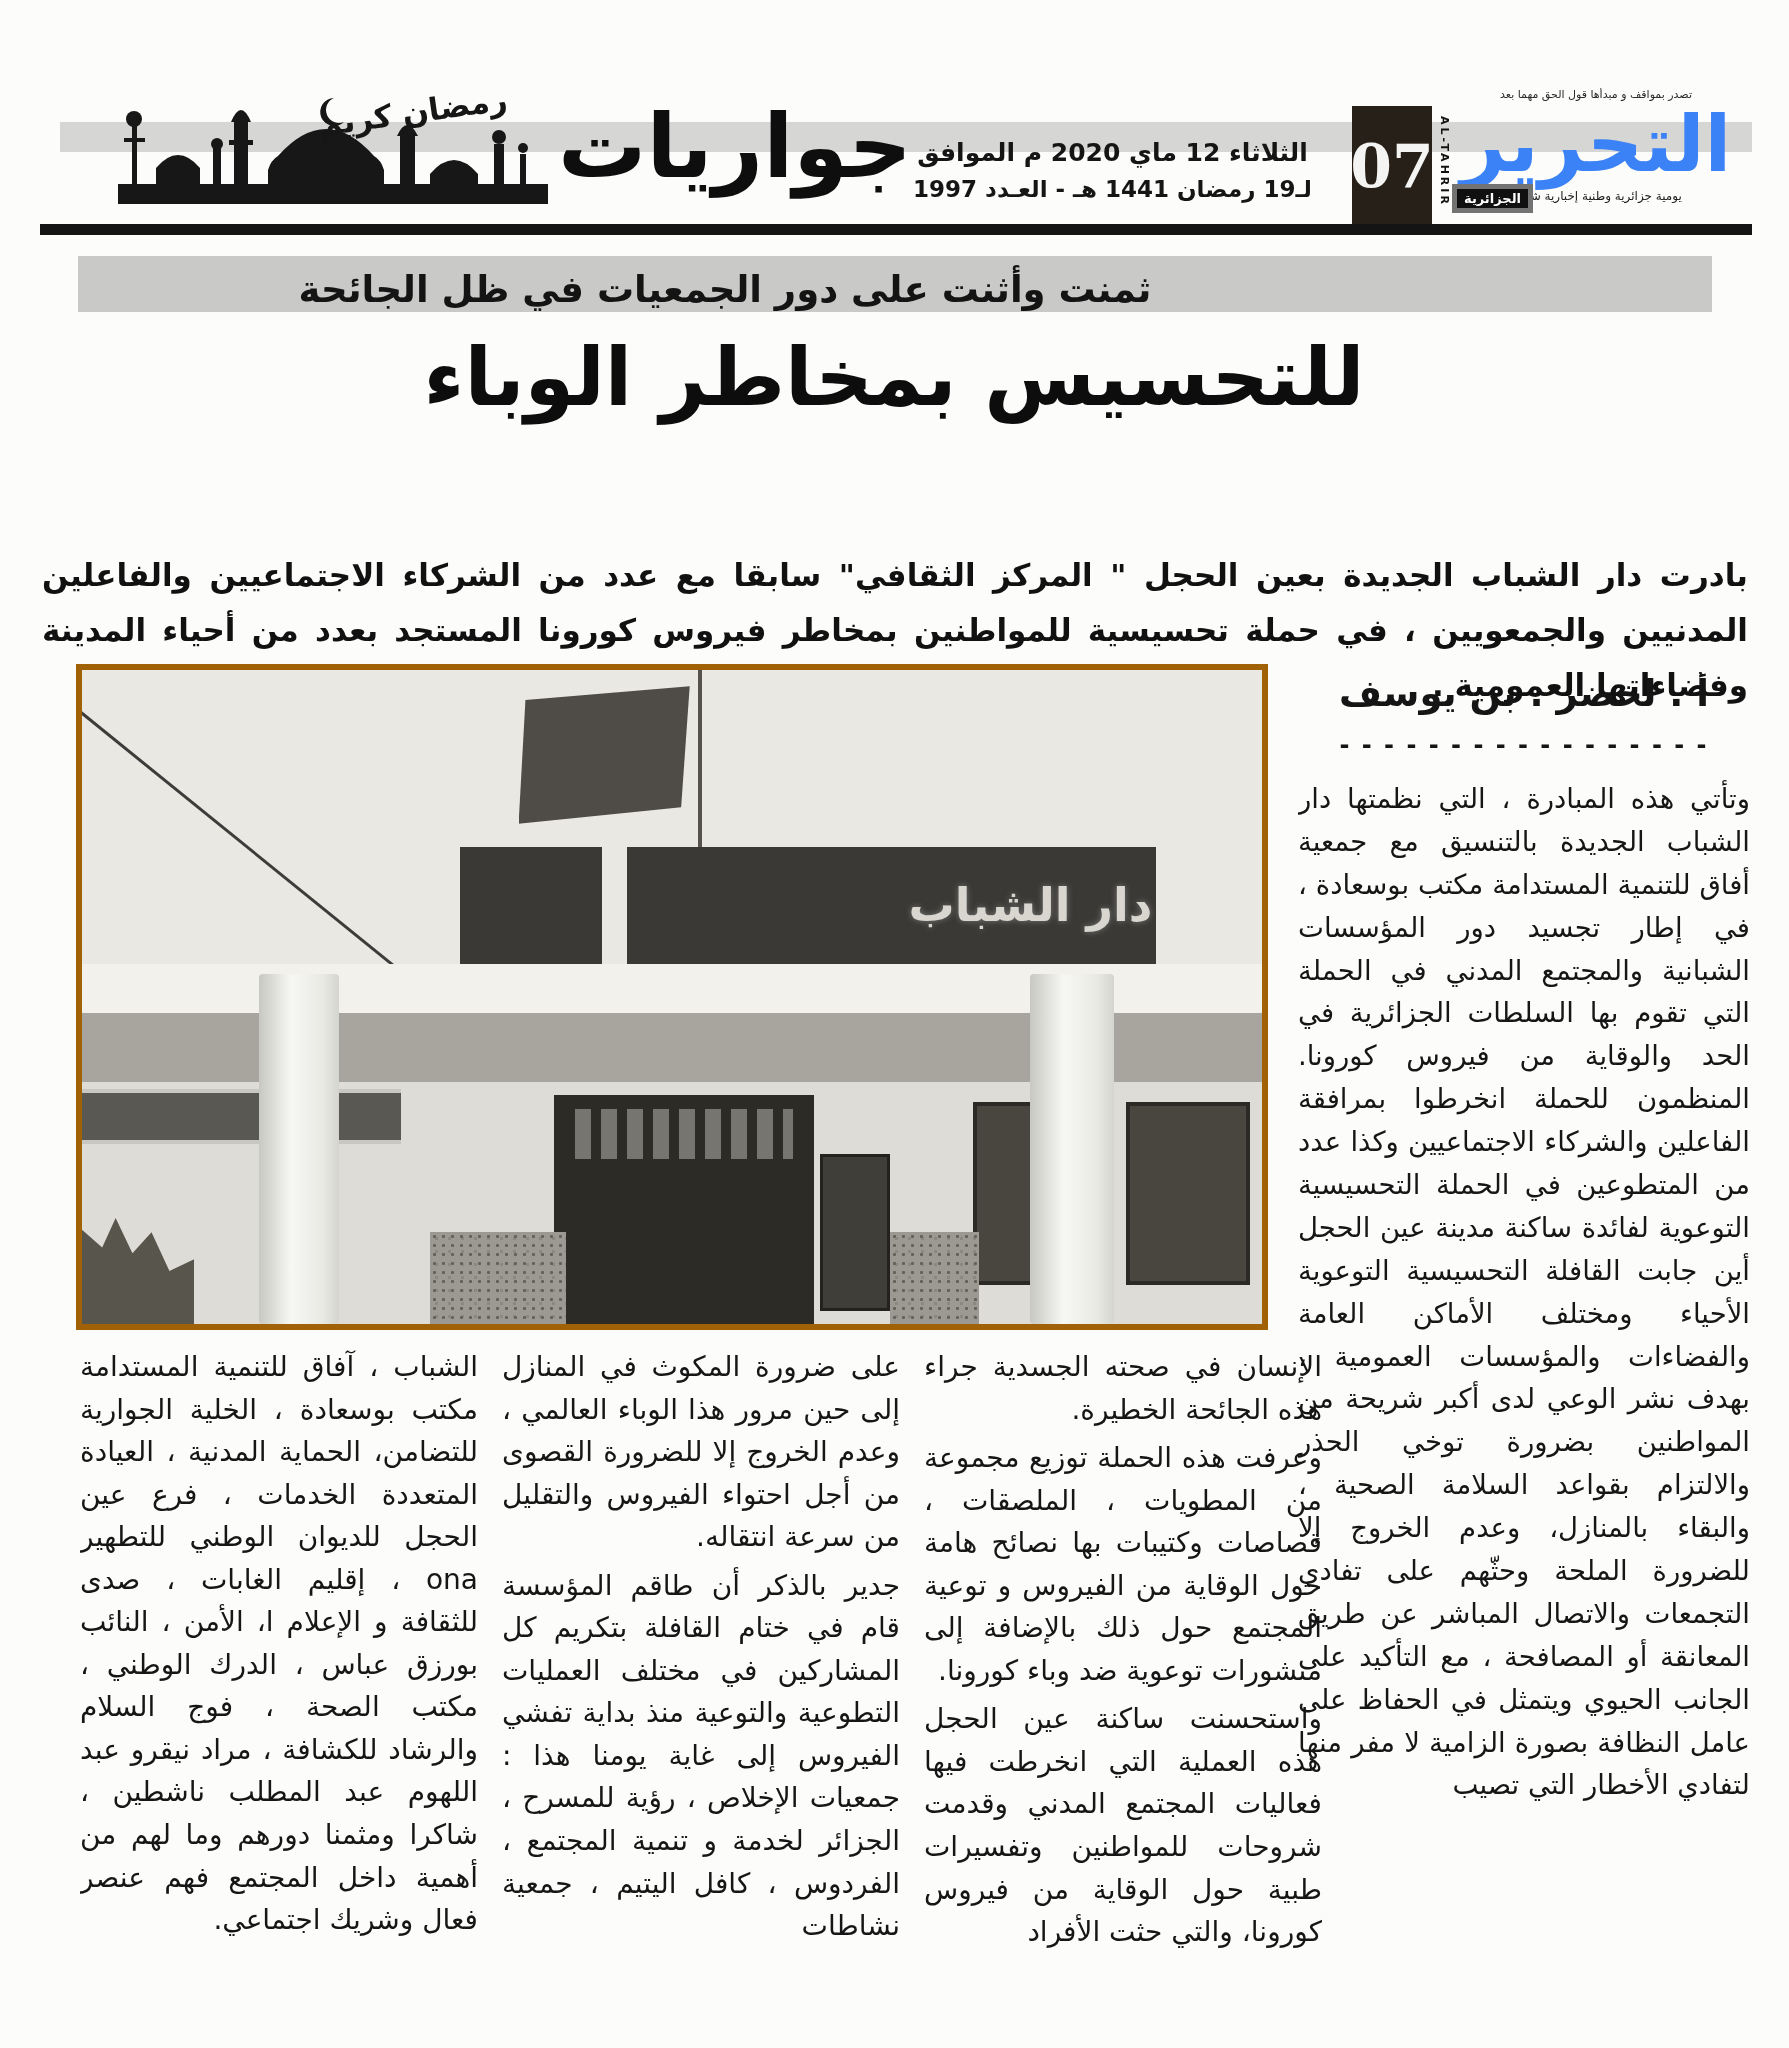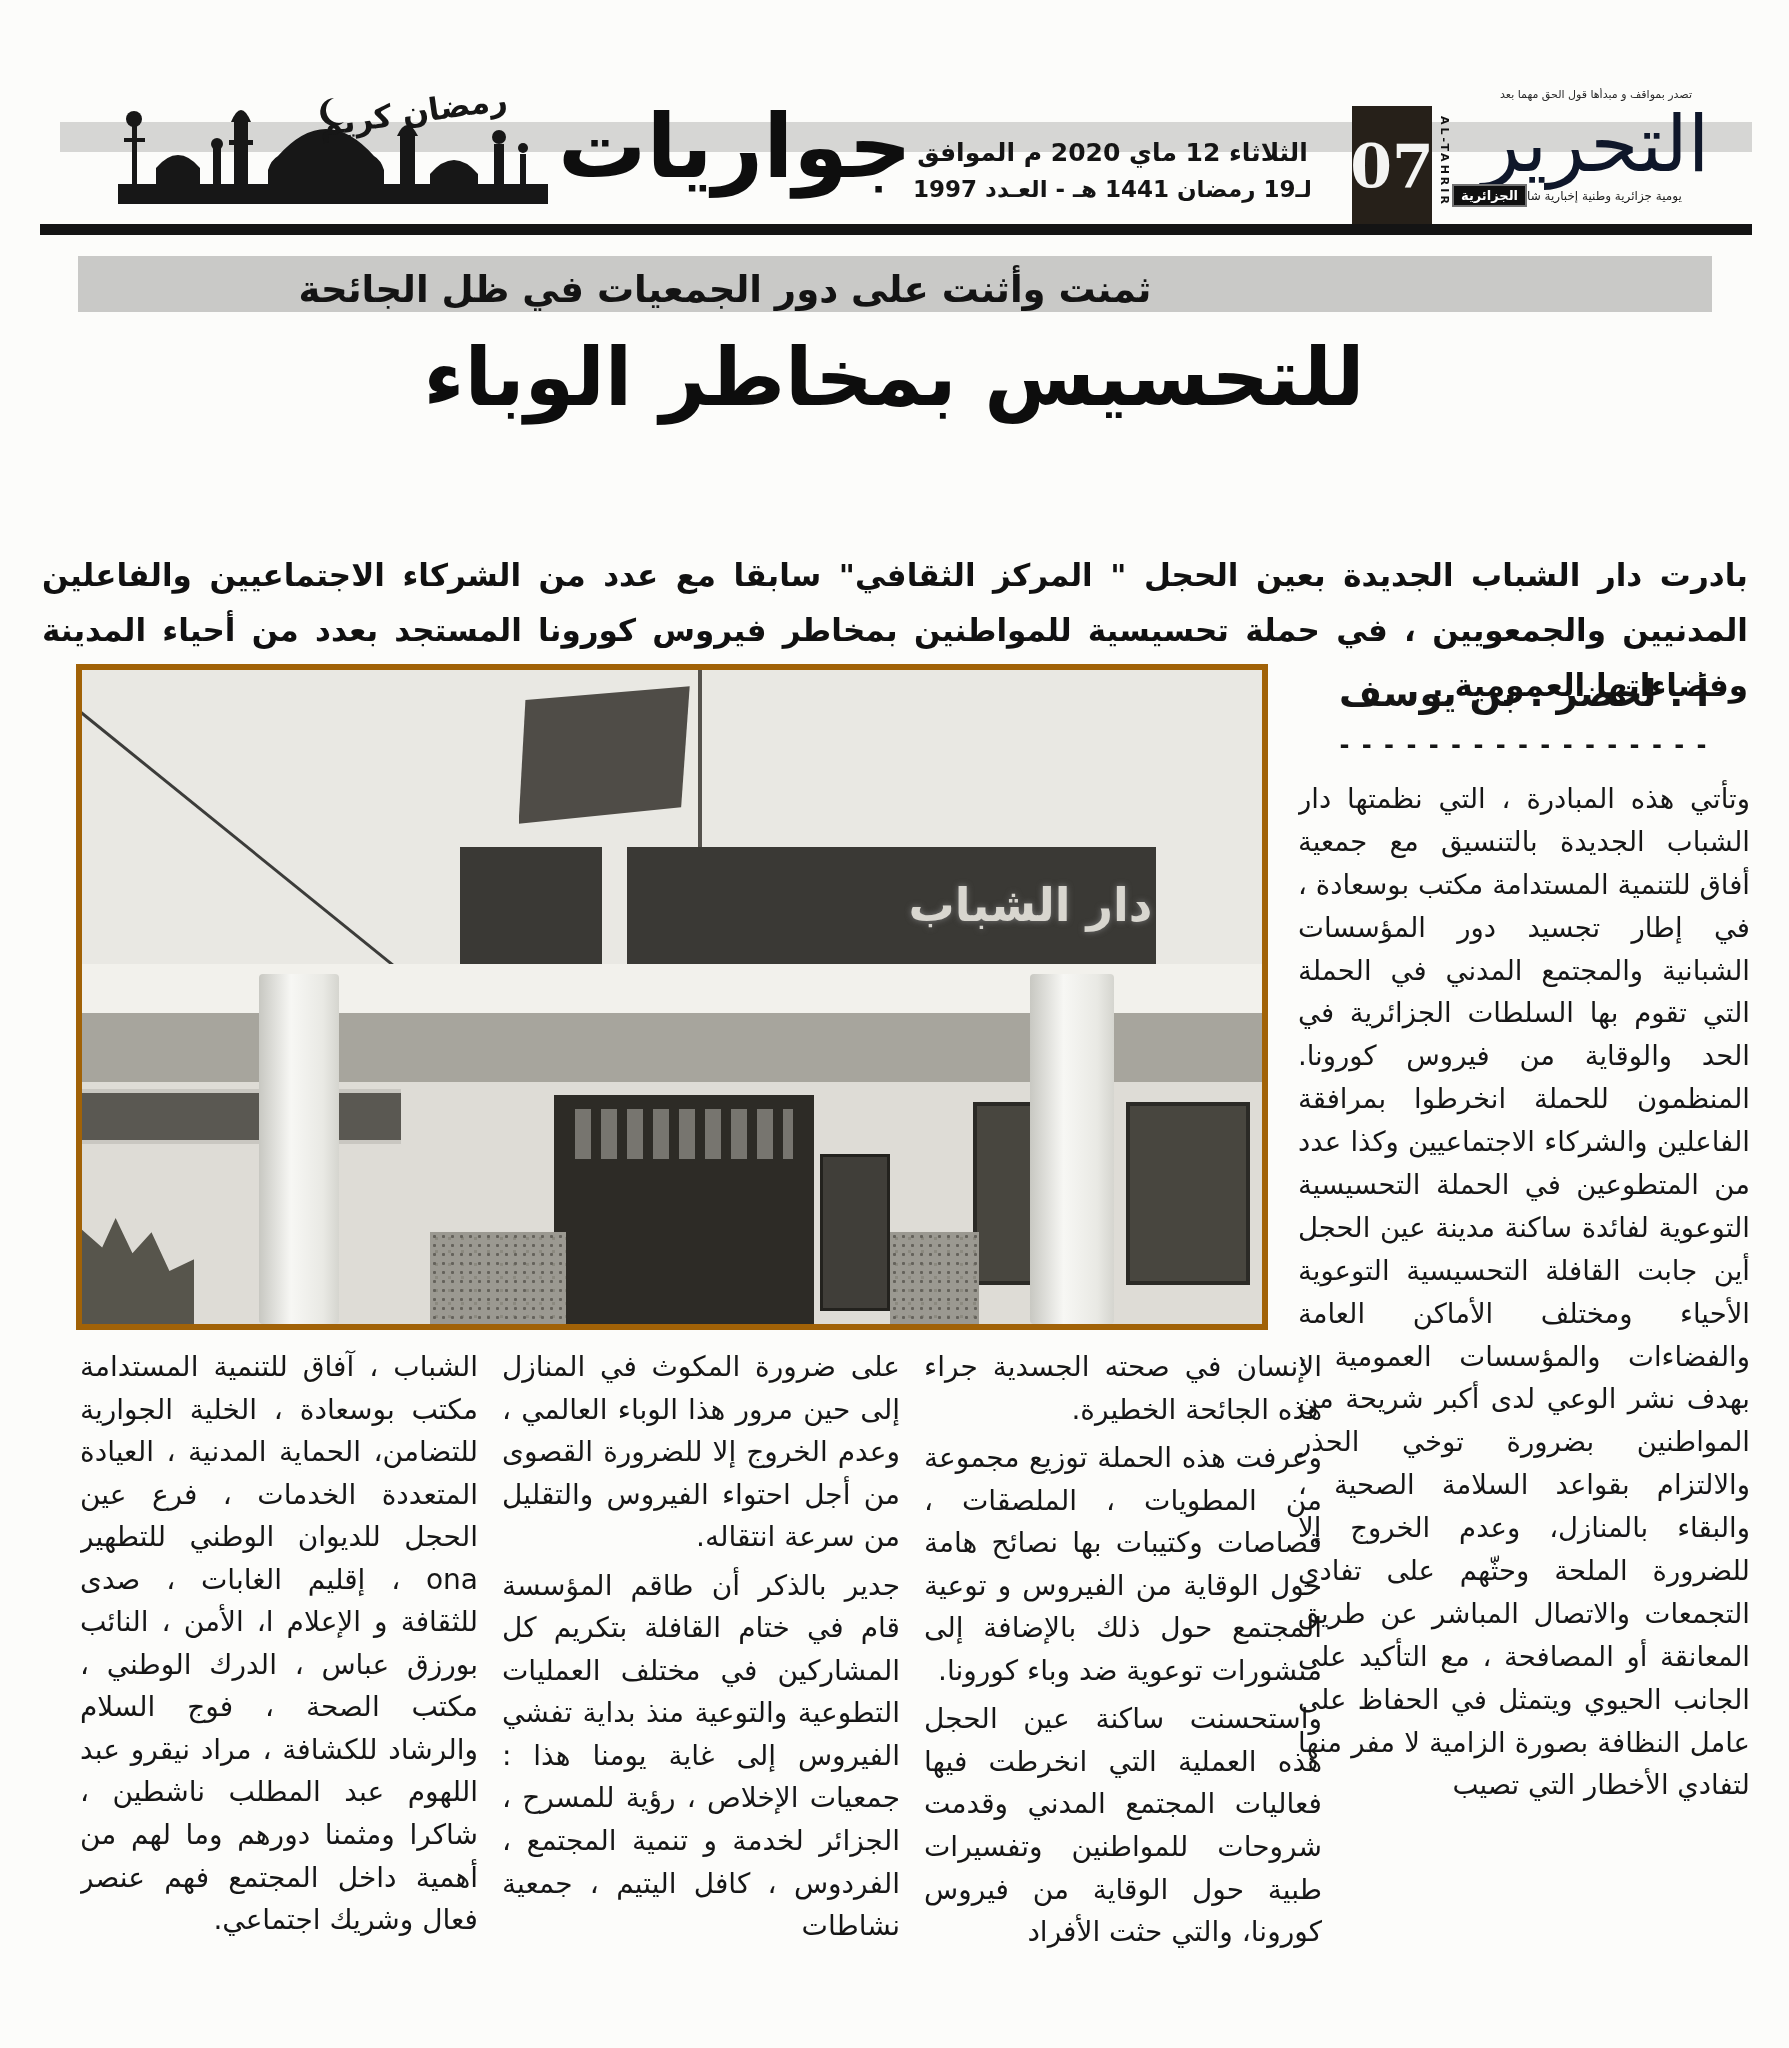--- a/index.html
+++ b/index.html
@@ -25,24 +25,24 @@
   .date-block { position:absolute; left:890px; top:138px; width:445px; text-align:center; font-weight:700; }
   .date-line1 { font-size:25px; margin-bottom:9px; }
   .date-line2 { font-size:23px; }
   .page-number-box {
     position:absolute; left:1352px; top:106px; width:80px; height:120px;
     background:#262019; color:#f4f4f2; display:flex; align-items:center; justify-content:center;
     font-size:60px; font-weight:700; font-family:"DejaVu Serif", serif;
   }
   .logo-block { position:absolute; left:1442px; top:88px; width:308px; height:142px; }
   .logo-tagline-top { font-size:11px; text-align:center; color:#2a2a2a; white-space:nowrap; overflow:hidden; }
-  .logo-main { font-size:78px; font-weight:400; text-align:center; line-height:86px; color:#0f172a; letter-spacing:-2px; }
+  .logo-main { font-size:78px; font-weight:700; text-align:center; line-height:86px; color:#3b82f6; letter-spacing:-2px; }
   .logo-badge {
     position:absolute; left:10px; top:96px; background:#101010; color:#fff;
-    font-size:13px; font-weight:700; padding:2px 7px; border:2px solid #737373;
+    font-size:13px; font-weight:700; padding:2px 7px; border:5px solid #737373;
   }
   .logo-vertical {
     position:absolute; left:-4px; top:28px; writing-mode:vertical-rl;
     font-size:11px; font-weight:700; letter-spacing:3px; color:#101010;
   }
   .logo-tagline-bottom { font-size:12px; text-align:center; color:#202020; margin-top:2px; white-space:nowrap; overflow:hidden; }
   
   .kicker-bar {
     position:absolute; left:78px; top:256px; width:1634px; height:56px;
     background:#c9c9c7; color:#141414; font-size:37px; font-weight:800;

